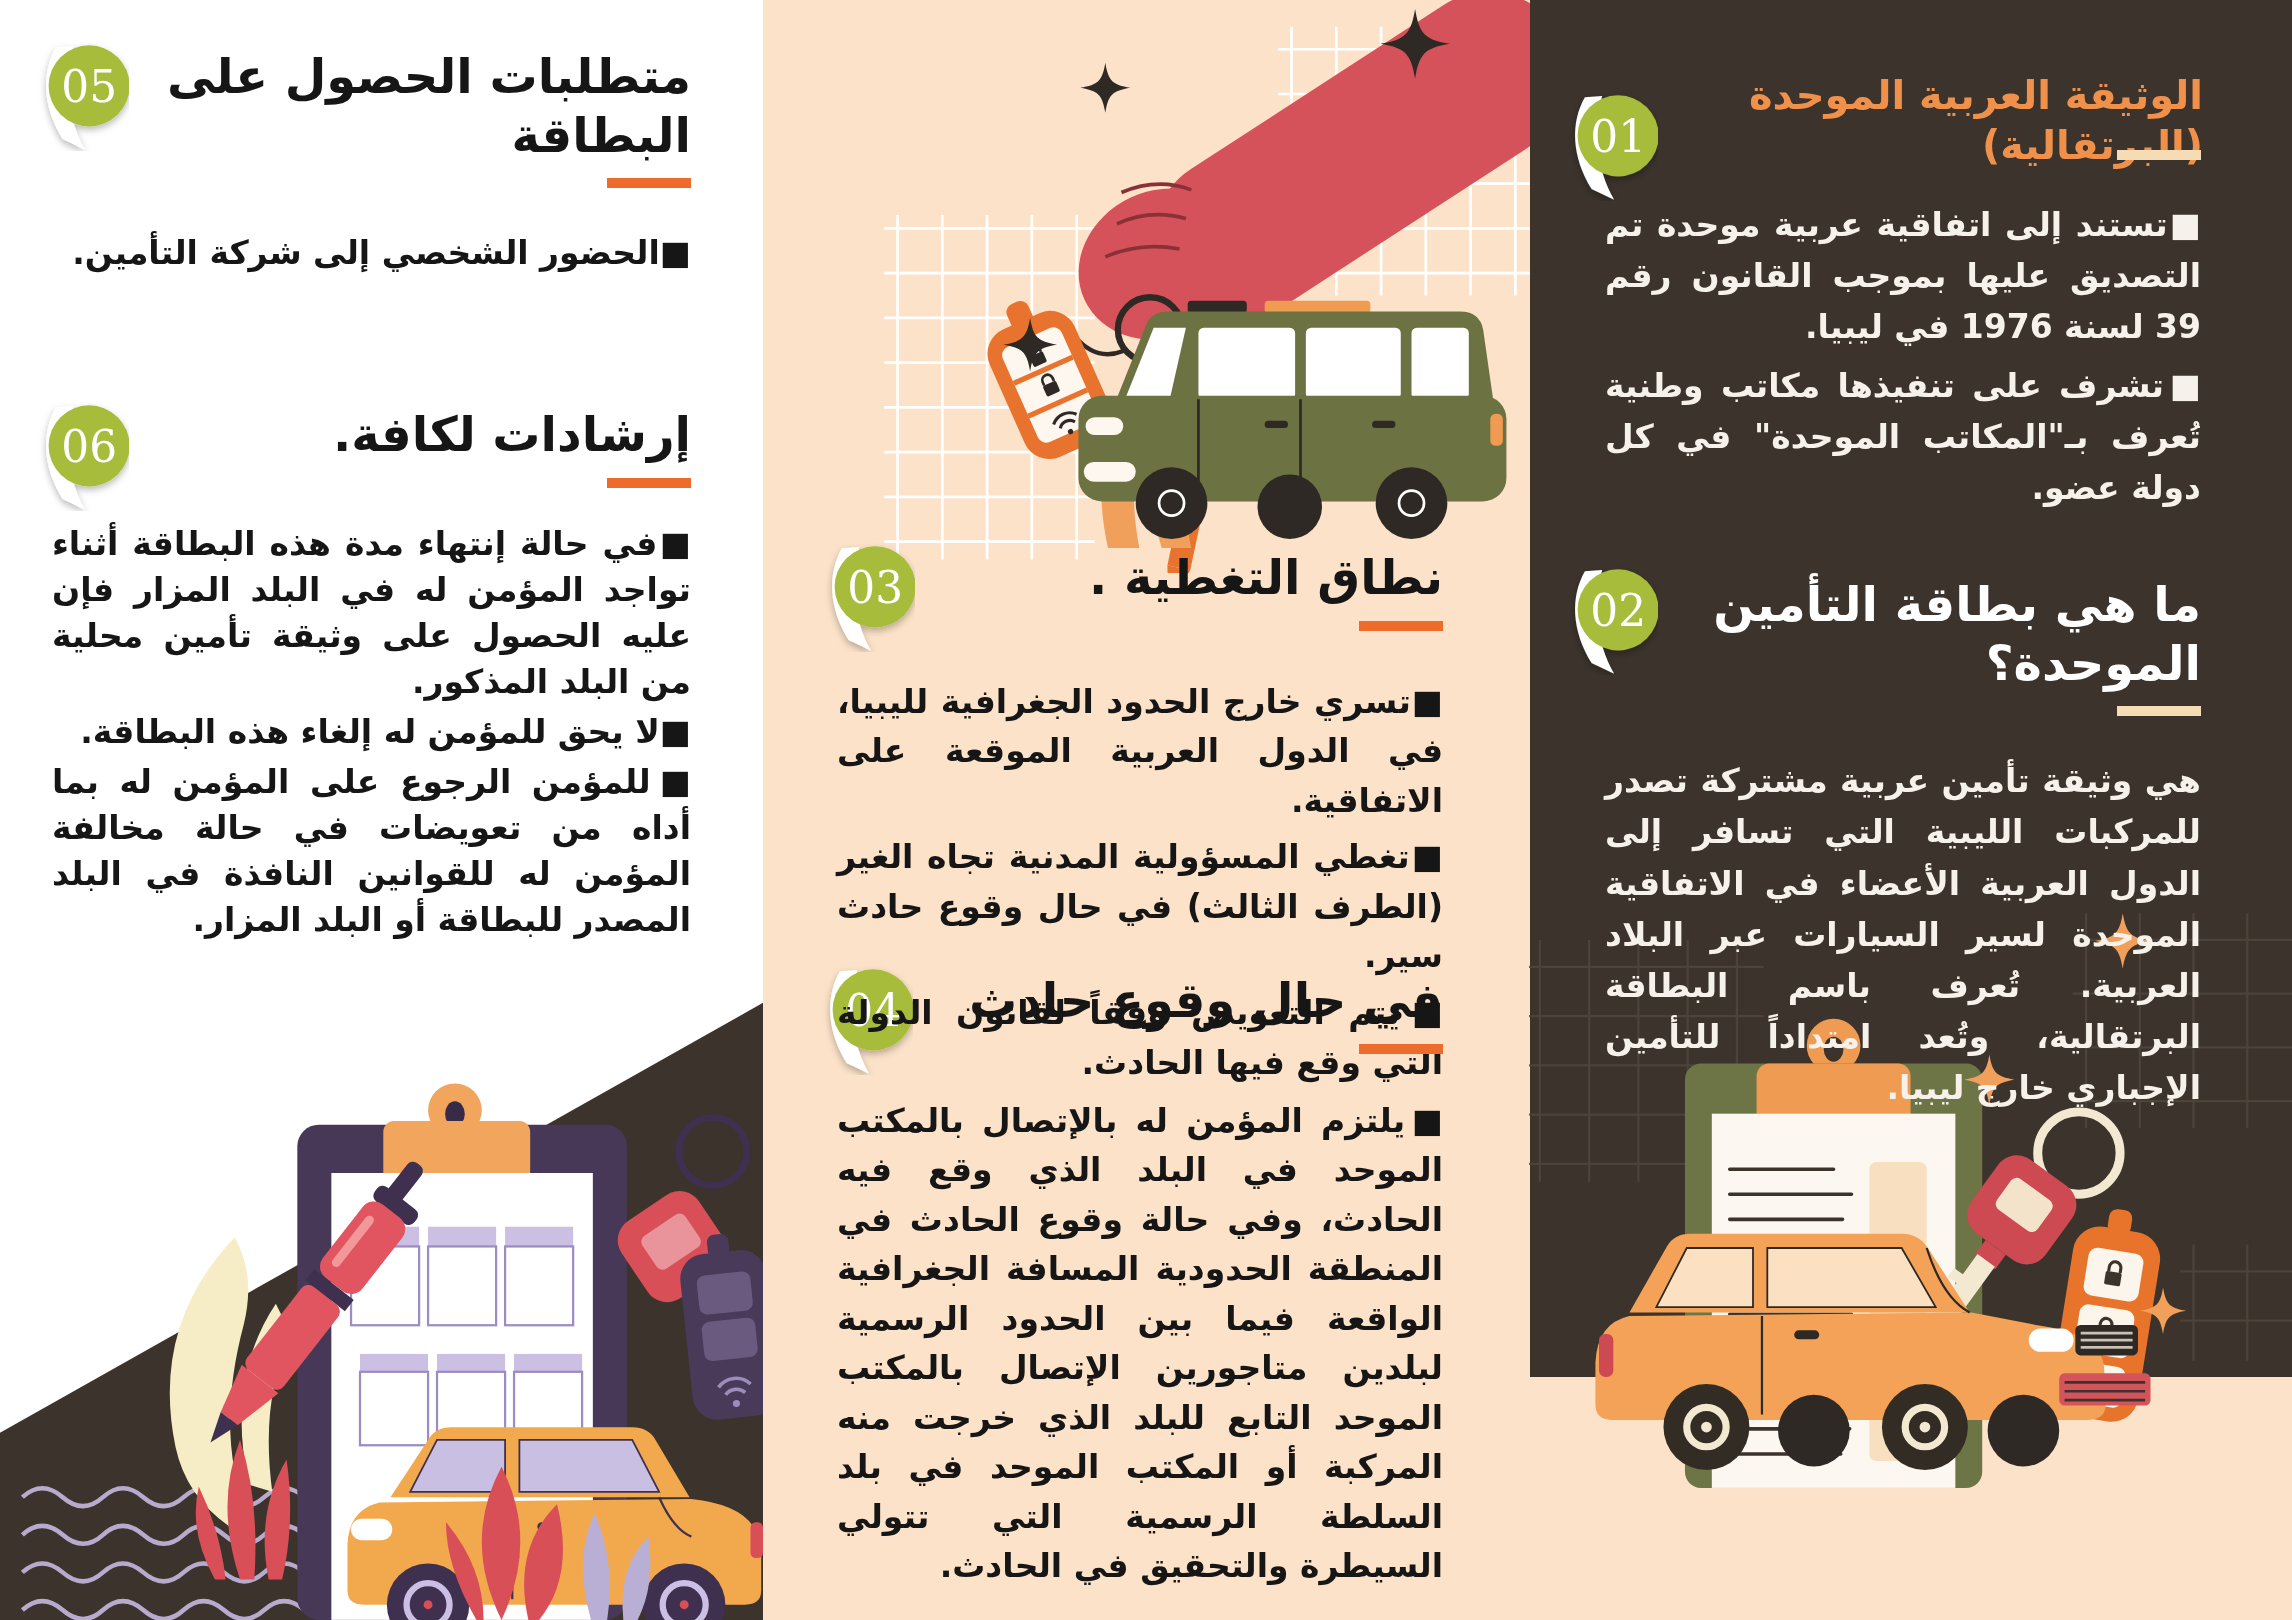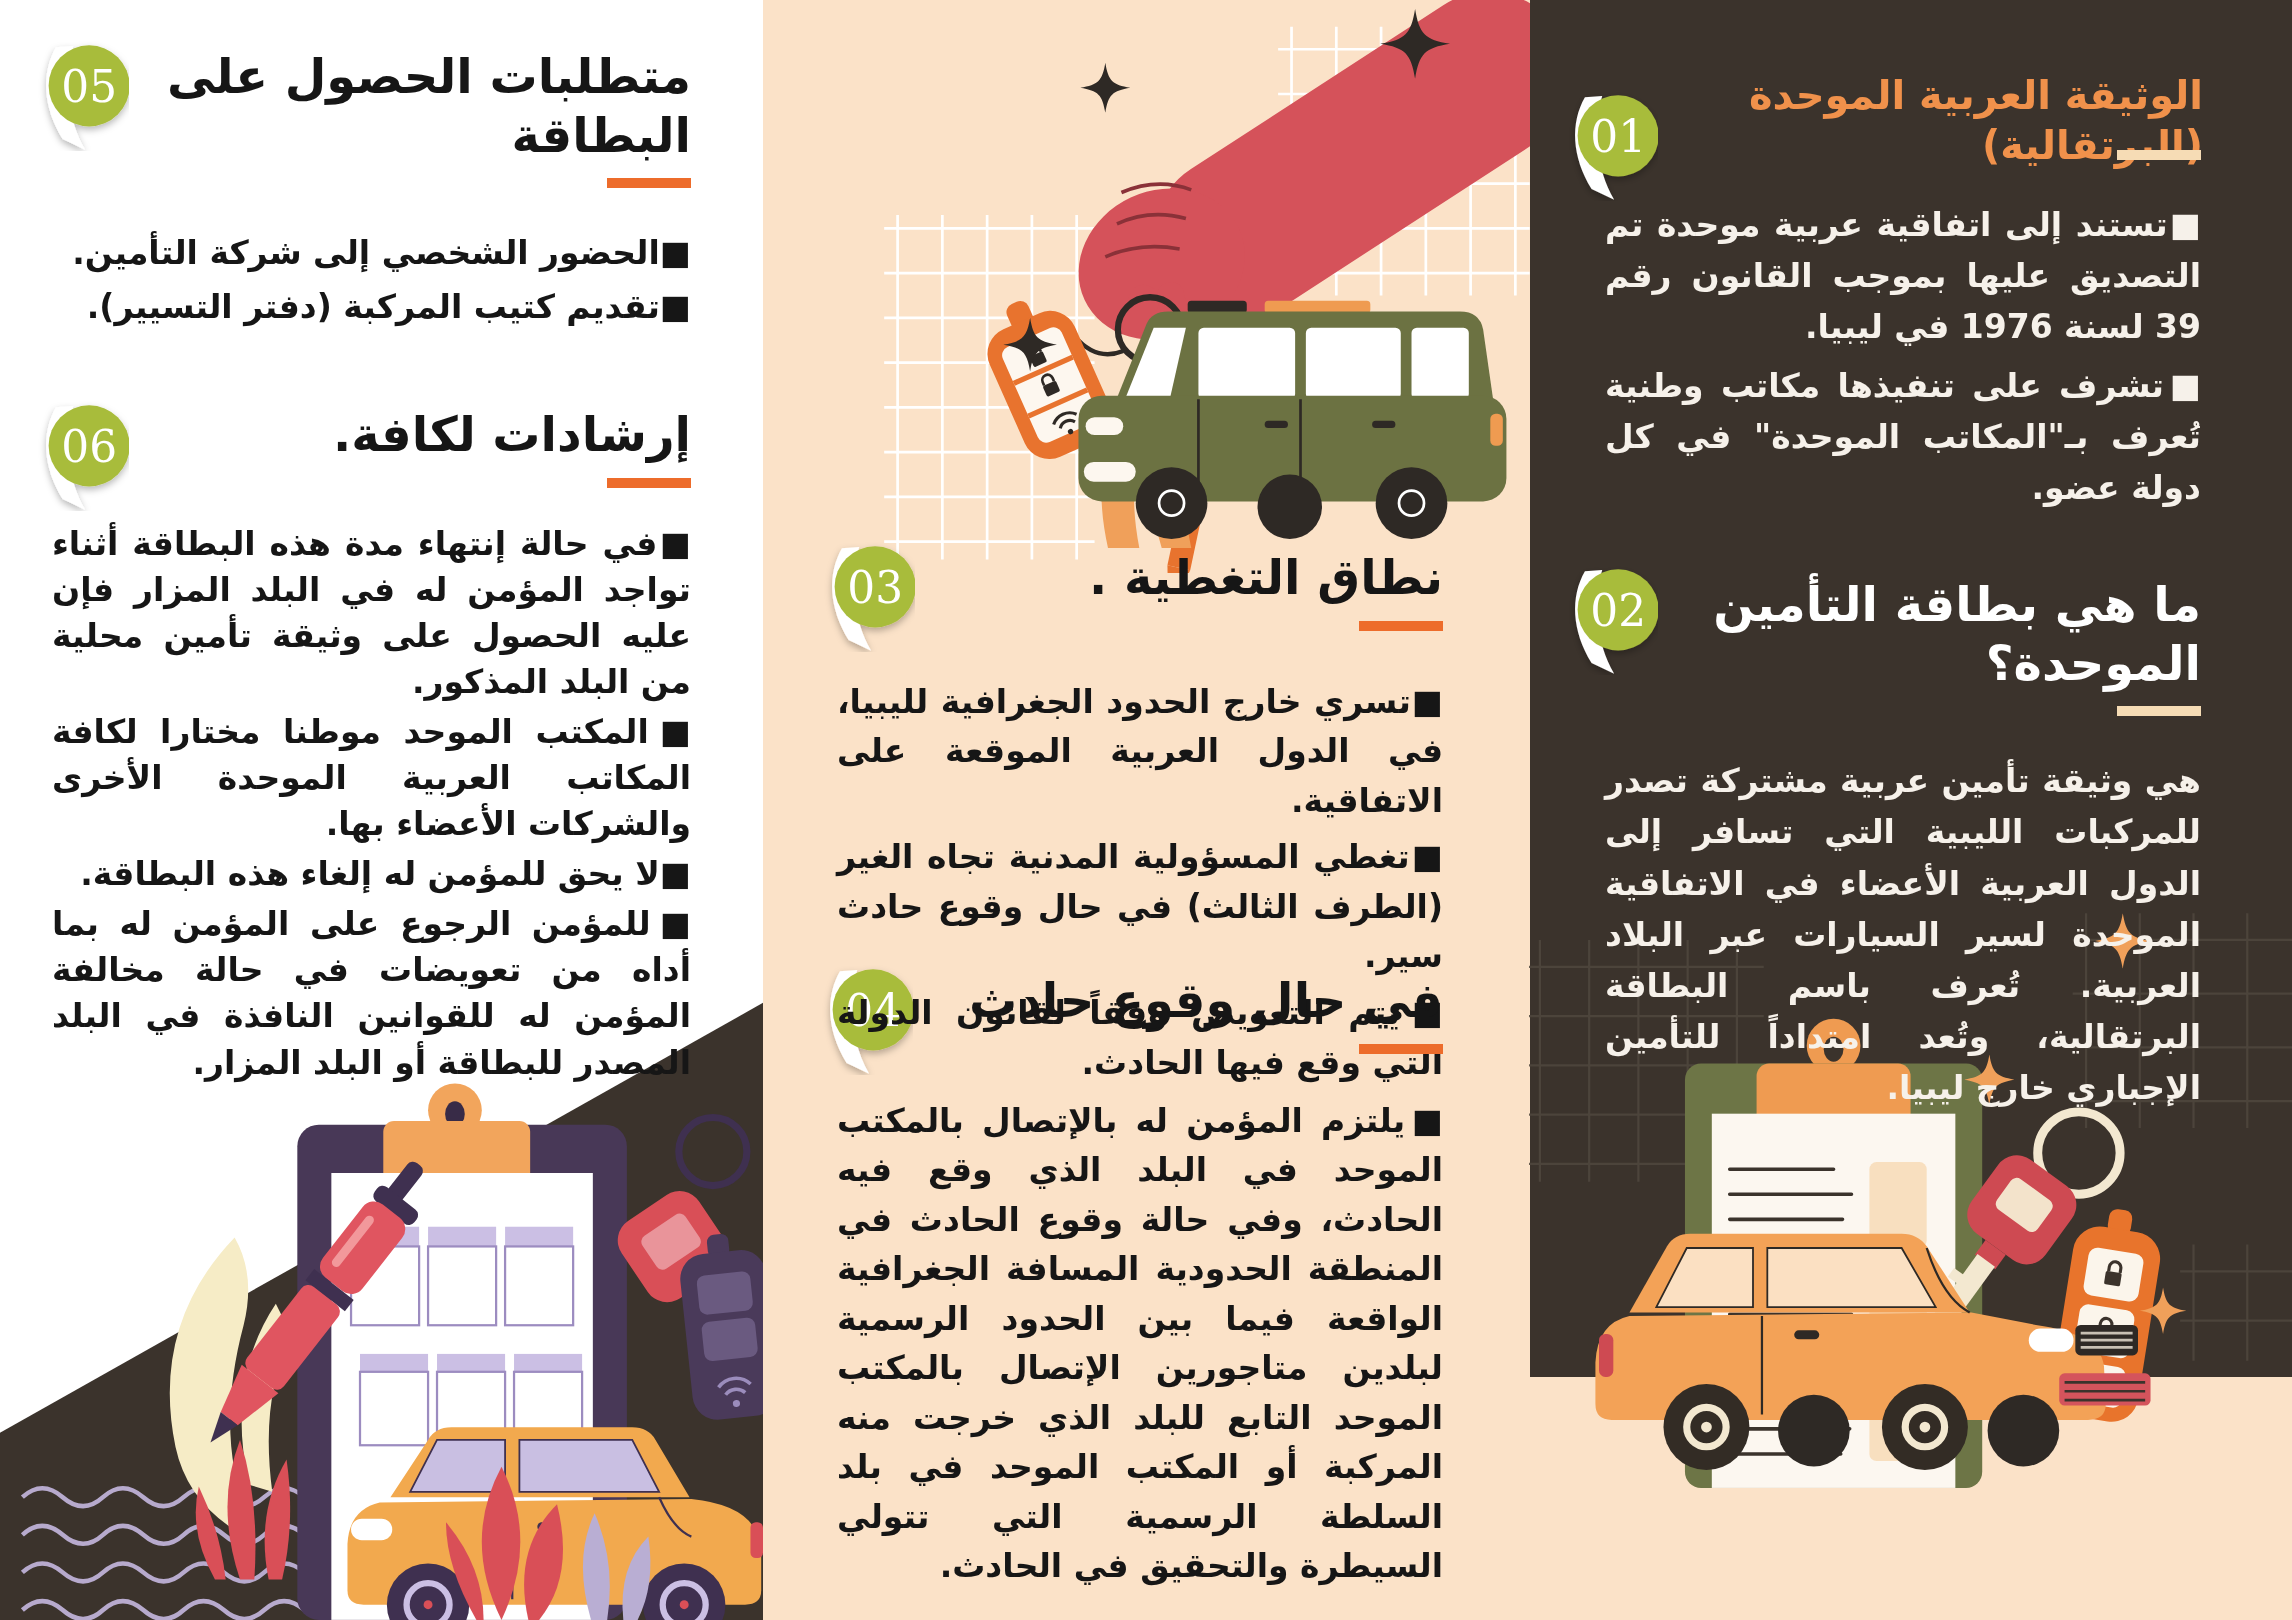--- a/index.html
+++ b/index.html
@@ -400,29 +400,27 @@
     <div class="bullets">
       <p>■يلتزم المؤمن له بالإتصال بالمكتب الموحد في البلد الذي وقع فيه الحادث، وفي حالة وقوع الحادث في المنطقة الحدودية المسافة الجغرافية الواقعة فيما بين الحدود الرسمية لبلدين متاجورين الإتصال بالمكتب الموحد التابع للبلد الذي خرجت منه المركبة أو المكتب الموحد في بلد السلطة الرسمية التي تتولي السيطرة والتحقيق في الحادث.</p>
     </div>
   </div>
 
   <div class="sec s05" style="left:52px;top:47px;width:639px">
     <div class="title">متطلبات الحصول على البطاقة</div>
     <span class="dash"></span>
     <div class="bullets">
       <p>■الحضور الشخصي إلى شركة التأمين.</p>
-      <p>■تقديم كتيب المركبة (دفتر التسيير).</p>
     </div>
   </div>
 
   <div class="sec s06" style="left:52px;top:405px;width:639px">
     <div class="title">إرشادات لكافة.</div>
     <span class="dash"></span>
     <div class="bullets">
       <p>■في حالة إنتهاء مدة هذه البطاقة أثناء تواجد المؤمن له في البلد المزار فإن عليه الحصول على وثيقة تأمين محلية من البلد المذكور.</p>
-      <p>■المكتب الموحد موطنا مختارا لكافة المكاتب العربية الموحدة الأخرى والشركات الأعضاء بها.</p>
       <p>■لا يحق للمؤمن له إلغاء هذه البطاقة.</p>
       <p>■للمؤمن الرجوع على المؤمن له بما أداه من تعويضات في حالة مخالفة المؤمن له للقوانين النافذة في البلد المصدر للبطاقة أو البلد المزار.</p>
     </div>
   </div>
 
 </div>
 
 
 </body></html>

